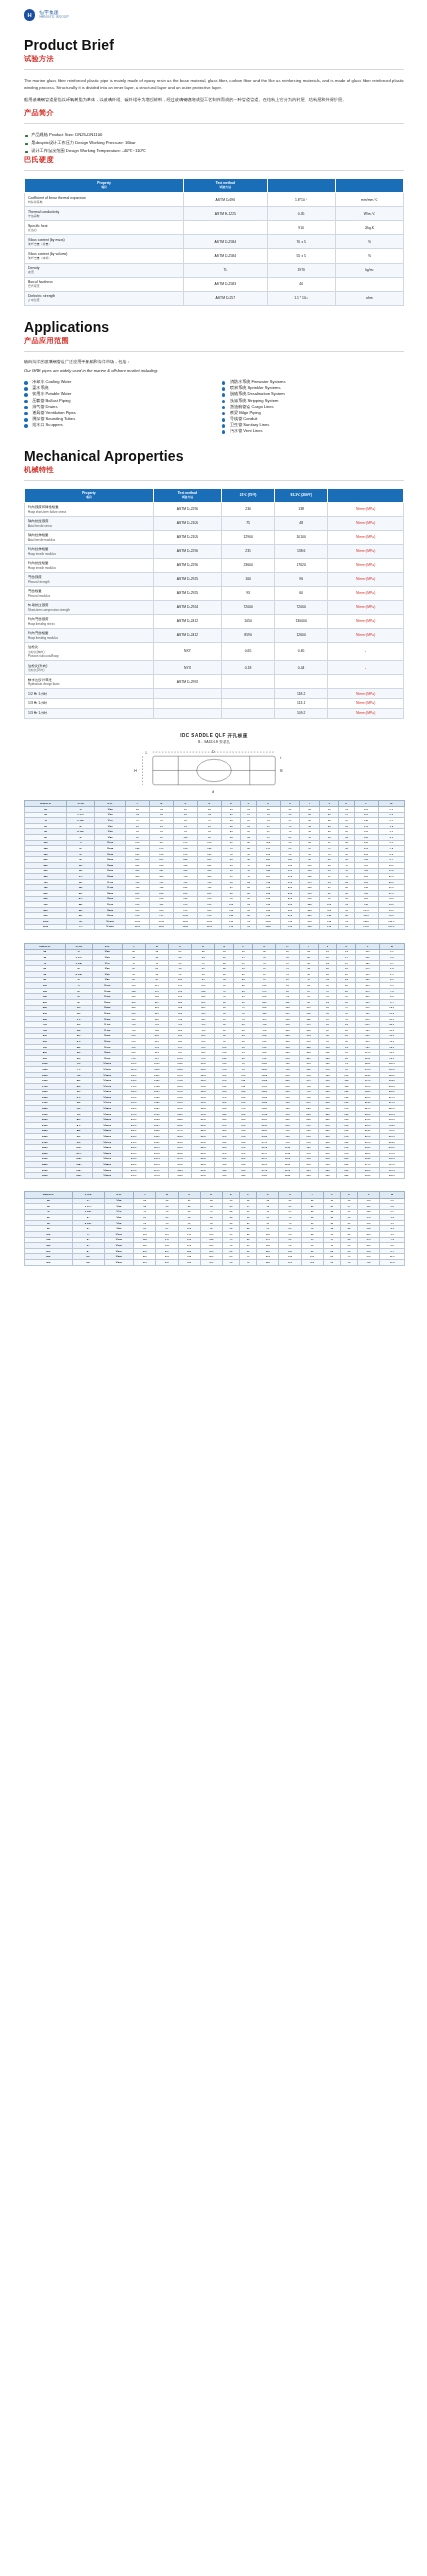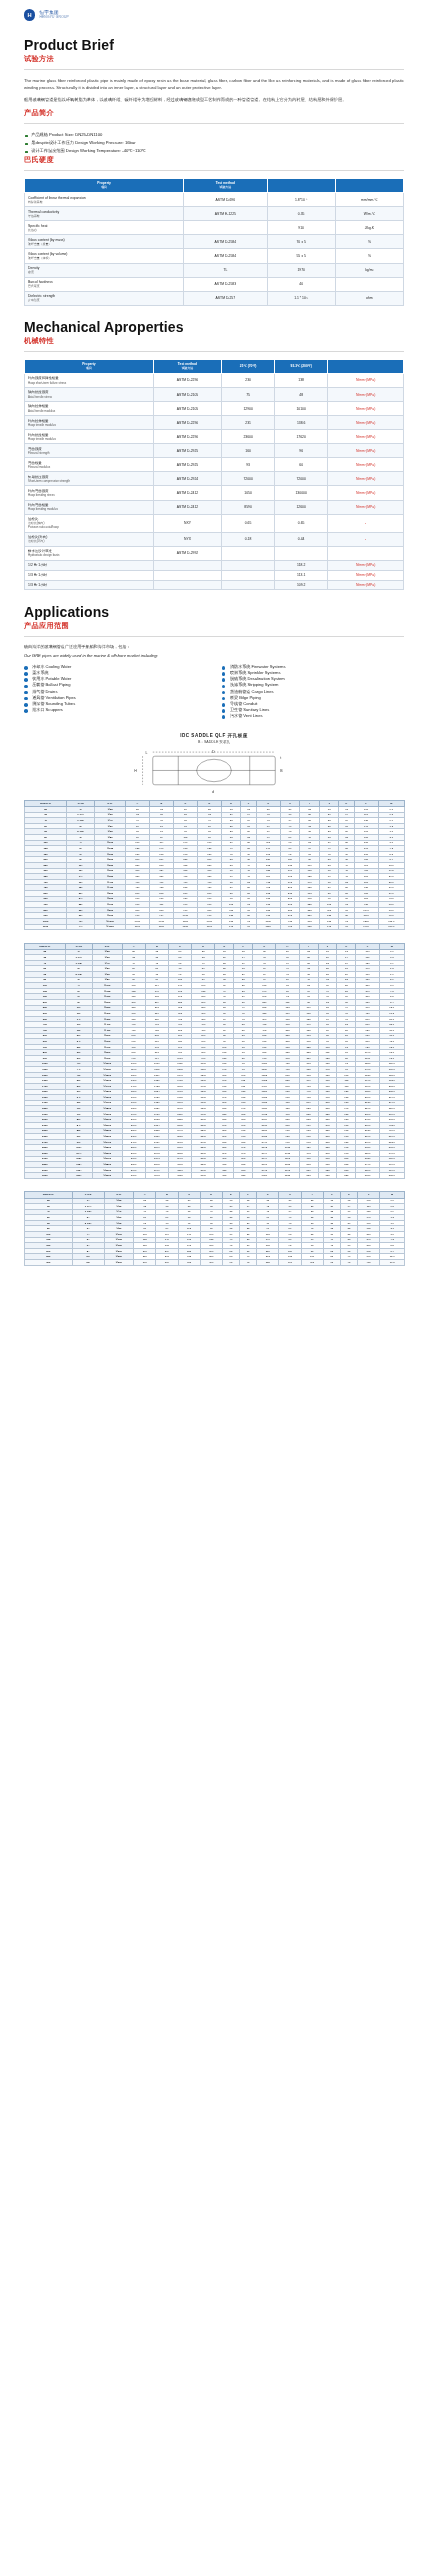--- a/index.html
+++ b/index.html
@@ -182,151 +182,20 @@
             <td class="left">Barcol hardness<span class="cn">巴氏硬度</span></td>
             <td>ASTM D-2583</td>
             <td>40</td>
             <td></td>
           </tr>
           <tr>
             <td class="left">Dielectric strength<span class="cn">介电强度</span></td>
             <td>ASTM D-257</td>
             <td>1.1 * 10¹³</td>
             <td>ohm</td>
-          </tr>
-        </tbody>
-    </table>
-  </div>
-
-  <div class="sec">
-    <h2 class="sec-title">Mechanical Aproperties</h2>
-    <h3 class="sec-title-cn">机械特性</h3>
-    <div class="rule"></div>
-    <table class="prop mech">
-      <thead>
-        <tr>
-          <th style="width:34%">Property<span class="cnw">项目</span></th>
-          <th style="width:18%">Test method<span class="cnw">试验方法</span></th>
-          <th style="width:14%">21℃ (70℉)</th>
-          <th style="width:14%">93.3℃ (200℉)</th>
-          <th style="width:20%">&nbsp;</th>
-        </tr>
-      </thead>
-      <tbody id="mech-body">
-          <tr>
-            <td class="left">环向强度和弹性模量<span class="cn">Hoop short-term failure stress</span></td>
-            <td>ASTM D-2290</td>
-            <td>230</td>
-            <td>138</td>
-            <td class="hl">N/mm²(MPa)</td>
-          </tr>
-          <tr>
-            <td class="left">轴向抗拉强度<span class="cn">Axial tensile stress</span></td>
-            <td>ASTM D-2105</td>
-            <td>75</td>
-            <td>48</td>
-            <td class="hl">N/mm²(MPa)</td>
-          </tr>
-          <tr>
-            <td class="left">轴向拉伸模量<span class="cn">Axial tensile modulus</span></td>
-            <td>ASTM D-2105</td>
-            <td>12900</td>
-            <td>10100</td>
-            <td class="hl">N/mm²(MPa)</td>
-          </tr>
-          <tr>
-            <td class="left">环向拉伸模量<span class="cn">Hoop tensile modulus</span></td>
-            <td>ASTM D-2290</td>
-            <td>231</td>
-            <td>138.6</td>
-            <td class="hl">N/mm²(MPa)</td>
-          </tr>
-          <tr>
-            <td class="left">环向抗拉模量<span class="cn">Hoop tensile modulus</span></td>
-            <td>ASTM D-2290</td>
-            <td>23600</td>
-            <td>17620</td>
-            <td class="hl">N/mm²(MPa)</td>
-          </tr>
-          <tr>
-            <td class="left">弯曲强度<span class="cn">Flexural strength</span></td>
-            <td>ASTM D-2925</td>
-            <td>160</td>
-            <td>96</td>
-            <td class="hl">N/mm²(MPa)</td>
-          </tr>
-          <tr>
-            <td class="left">弯曲模量<span class="cn">Flexural modulus</span></td>
-            <td>ASTM D-2925</td>
-            <td>93</td>
-            <td>60</td>
-            <td class="hl">N/mm²(MPa)</td>
-          </tr>
-          <tr>
-            <td class="left">短期抗压强度<span class="cn">Short-term compressive strength</span></td>
-            <td>ASTM D-2924</td>
-            <td>72000</td>
-            <td>72000</td>
-            <td class="hl">N/mm²(MPa)</td>
-          </tr>
-          <tr>
-            <td class="left">环向弯曲强度<span class="cn">Hoop bending stress</span></td>
-            <td>ASTM D-2412</td>
-            <td>1050</td>
-            <td>130000</td>
-            <td class="hl">N/mm²(MPa)</td>
-          </tr>
-          <tr>
-            <td class="left">环向弯曲模量<span class="cn">Hoop bending modulus</span></td>
-            <td>ASTM D-2412</td>
-            <td>8590</td>
-            <td>12600</td>
-            <td class="hl">N/mm²(MPa)</td>
-          </tr>
-          <tr>
-            <td class="left">泊松比<span class="cn">泊松比(轴向)</span><span class="cn">Poisson ratio axial/hoop</span></td>
-            <td>NXY</td>
-            <td>0.65</td>
-            <td>0.65</td>
-            <td class="hl">-</td>
-          </tr>
-          <tr>
-            <td class="left">泊松比(环向)<span class="cn">泊松比(环向)</span></td>
-            <td>NYX</td>
-            <td>0.18</td>
-            <td>0.44</td>
-            <td class="hl">-</td>
-          </tr>
-          <tr>
-            <td class="left">静水压设计基准<span class="cn">Hydrostatic design basis</span></td>
-            <td>ASTM D-2992</td>
-            <td></td>
-            <td></td>
-            <td class="hl"></td>
-          </tr>
-          <tr>
-            <td class="left">1/2 Hr 1小时</td>
-            <td></td>
-            <td></td>
-            <td>118.2</td>
-            <td class="hl">N/mm²(MPa)</td>
-          </tr>
-          <tr>
-            <td class="left">1/3 Hr 1小时</td>
-            <td></td>
-            <td></td>
-            <td>113.1</td>
-            <td class="hl">N/mm²(MPa)</td>
-          </tr>
-          <tr>
-            <td class="left">1/3 Hr 1小时</td>
-            <td></td>
-            <td></td>
-            <td>109.2</td>
-            <td class="hl">N/mm²(MPa)</td>
           </tr>
         </tbody>
     </table>
   </div>
 
   <div class="sec">
     <h2 class="sec-title">Applications</h2>
     <h3 class="sec-title-cn">产品应用范围</h3>
     <div class="rule"></div>
     <div class="app-note">确由海洋的玻璃钢管道广泛应用于船舶和海洋市场，包括：</div>
@@ -349,20 +218,151 @@
           <div class="app-item">洗涤系统 Stripping System</div>
           <div class="app-item">货油舱管道 Cargo Lines</div>
           <div class="app-item">桥梁 Bilge Piping</div>
           <div class="app-item">导线管 Conduit</div>
           <div class="app-item">卫生管 Sanitary Lines</div>
           <div class="app-item">污水管 Vent Lines</div>
         </div>
     </div>
   </div>
 
+  <div class="sec">
+    <h2 class="sec-title">Mechanical Aproperties</h2>
+    <h3 class="sec-title-cn">机械特性</h3>
+    <div class="rule"></div>
+    <table class="prop mech">
+      <thead>
+        <tr>
+          <th style="width:34%">Property<span class="cnw">项目</span></th>
+          <th style="width:18%">Test method<span class="cnw">试验方法</span></th>
+          <th style="width:14%">21℃ (70℉)</th>
+          <th style="width:14%">93.3℃ (200℉)</th>
+          <th style="width:20%">&nbsp;</th>
+        </tr>
+      </thead>
+      <tbody id="mech-body">
+          <tr>
+            <td class="left">环向强度和弹性模量<span class="cn">Hoop short-term failure stress</span></td>
+            <td>ASTM D-2290</td>
+            <td>230</td>
+            <td>138</td>
+            <td class="hl">N/mm²(MPa)</td>
+          </tr>
+          <tr>
+            <td class="left">轴向抗拉强度<span class="cn">Axial tensile stress</span></td>
+            <td>ASTM D-2105</td>
+            <td>75</td>
+            <td>48</td>
+            <td class="hl">N/mm²(MPa)</td>
+          </tr>
+          <tr>
+            <td class="left">轴向拉伸模量<span class="cn">Axial tensile modulus</span></td>
+            <td>ASTM D-2105</td>
+            <td>12900</td>
+            <td>10100</td>
+            <td class="hl">N/mm²(MPa)</td>
+          </tr>
+          <tr>
+            <td class="left">环向拉伸模量<span class="cn">Hoop tensile modulus</span></td>
+            <td>ASTM D-2290</td>
+            <td>231</td>
+            <td>138.6</td>
+            <td class="hl">N/mm²(MPa)</td>
+          </tr>
+          <tr>
+            <td class="left">环向抗拉模量<span class="cn">Hoop tensile modulus</span></td>
+            <td>ASTM D-2290</td>
+            <td>23600</td>
+            <td>17620</td>
+            <td class="hl">N/mm²(MPa)</td>
+          </tr>
+          <tr>
+            <td class="left">弯曲强度<span class="cn">Flexural strength</span></td>
+            <td>ASTM D-2925</td>
+            <td>160</td>
+            <td>96</td>
+            <td class="hl">N/mm²(MPa)</td>
+          </tr>
+          <tr>
+            <td class="left">弯曲模量<span class="cn">Flexural modulus</span></td>
+            <td>ASTM D-2925</td>
+            <td>93</td>
+            <td>60</td>
+            <td class="hl">N/mm²(MPa)</td>
+          </tr>
+          <tr>
+            <td class="left">短期抗压强度<span class="cn">Short-term compressive strength</span></td>
+            <td>ASTM D-2924</td>
+            <td>72000</td>
+            <td>72000</td>
+            <td class="hl">N/mm²(MPa)</td>
+          </tr>
+          <tr>
+            <td class="left">环向弯曲强度<span class="cn">Hoop bending stress</span></td>
+            <td>ASTM D-2412</td>
+            <td>1050</td>
+            <td>130000</td>
+            <td class="hl">N/mm²(MPa)</td>
+          </tr>
+          <tr>
+            <td class="left">环向弯曲模量<span class="cn">Hoop bending modulus</span></td>
+            <td>ASTM D-2412</td>
+            <td>8590</td>
+            <td>12600</td>
+            <td class="hl">N/mm²(MPa)</td>
+          </tr>
+          <tr>
+            <td class="left">泊松比<span class="cn">泊松比(轴向)</span><span class="cn">Poisson ratio axial/hoop</span></td>
+            <td>NXY</td>
+            <td>0.65</td>
+            <td>0.65</td>
+            <td class="hl">-</td>
+          </tr>
+          <tr>
+            <td class="left">泊松比(环向)<span class="cn">泊松比(环向)</span></td>
+            <td>NYX</td>
+            <td>0.18</td>
+            <td>0.44</td>
+            <td class="hl">-</td>
+          </tr>
+          <tr>
+            <td class="left">静水压设计基准<span class="cn">Hydrostatic design basis</span></td>
+            <td>ASTM D-2992</td>
+            <td></td>
+            <td></td>
+            <td class="hl"></td>
+          </tr>
+          <tr>
+            <td class="left">1/2 Hr 1小时</td>
+            <td></td>
+            <td></td>
+            <td>118.2</td>
+            <td class="hl">N/mm²(MPa)</td>
+          </tr>
+          <tr>
+            <td class="left">1/3 Hr 1小时</td>
+            <td></td>
+            <td></td>
+            <td>113.1</td>
+            <td class="hl">N/mm²(MPa)</td>
+          </tr>
+          <tr>
+            <td class="left">1/3 Hr 1小时</td>
+            <td></td>
+            <td></td>
+            <td>109.2</td>
+            <td class="hl">N/mm²(MPa)</td>
+          </tr>
+        </tbody>
+    </table>
+  </div>
+
   <div class="draw-title">IDC  SADDLE  QLF  开孔板座</div>
   <div class="draw-sub">B：SADDLE 安装孔</div>
   <div class="draw-canvas">
     <svg viewBox="0 0 740 96" preserveAspectRatio="xMidYMid meet">
       <g stroke="#333" fill="none" stroke-width="0.8">
         <rect x="250" y="18" width="240" height="56" rx="4"></rect>
         <path d="M250 46 h240"></path>
         <path d="M300 18 v56 M440 18 v56"></path>
         <ellipse cx="370" cy="46" rx="34" ry="22"></ellipse>
         <path d="M250 10 h240" stroke-dasharray="3 3"></path>

